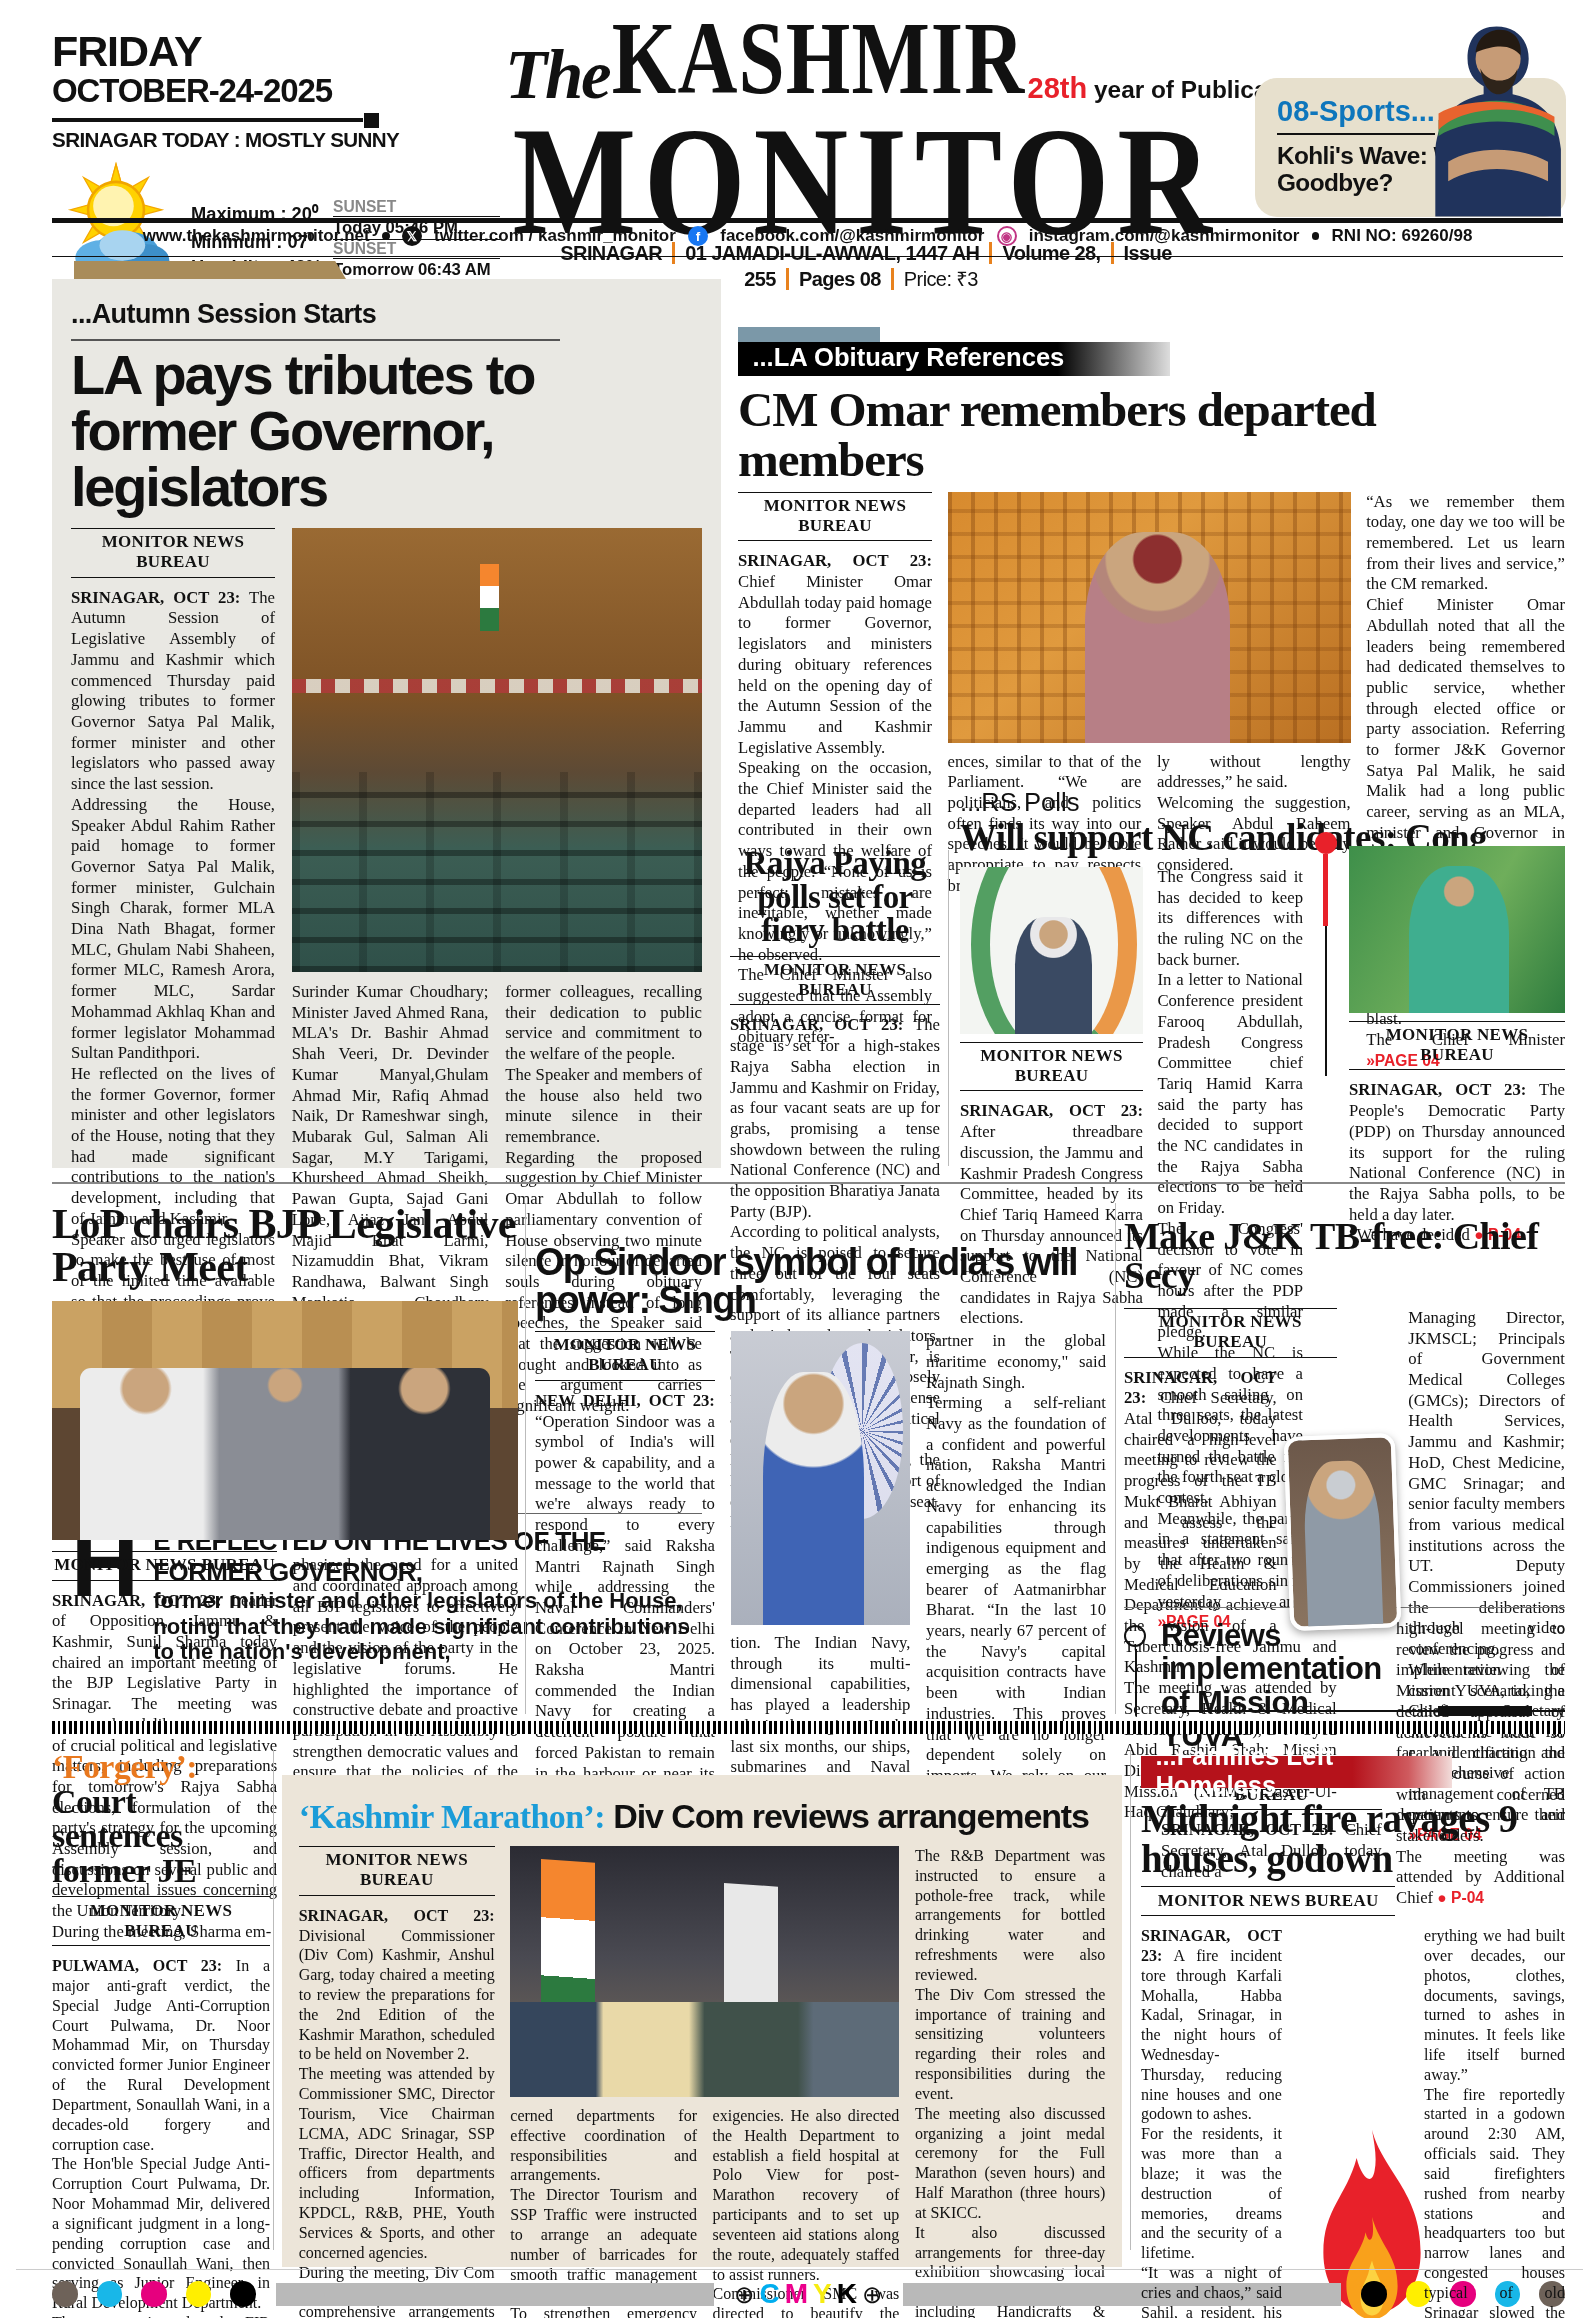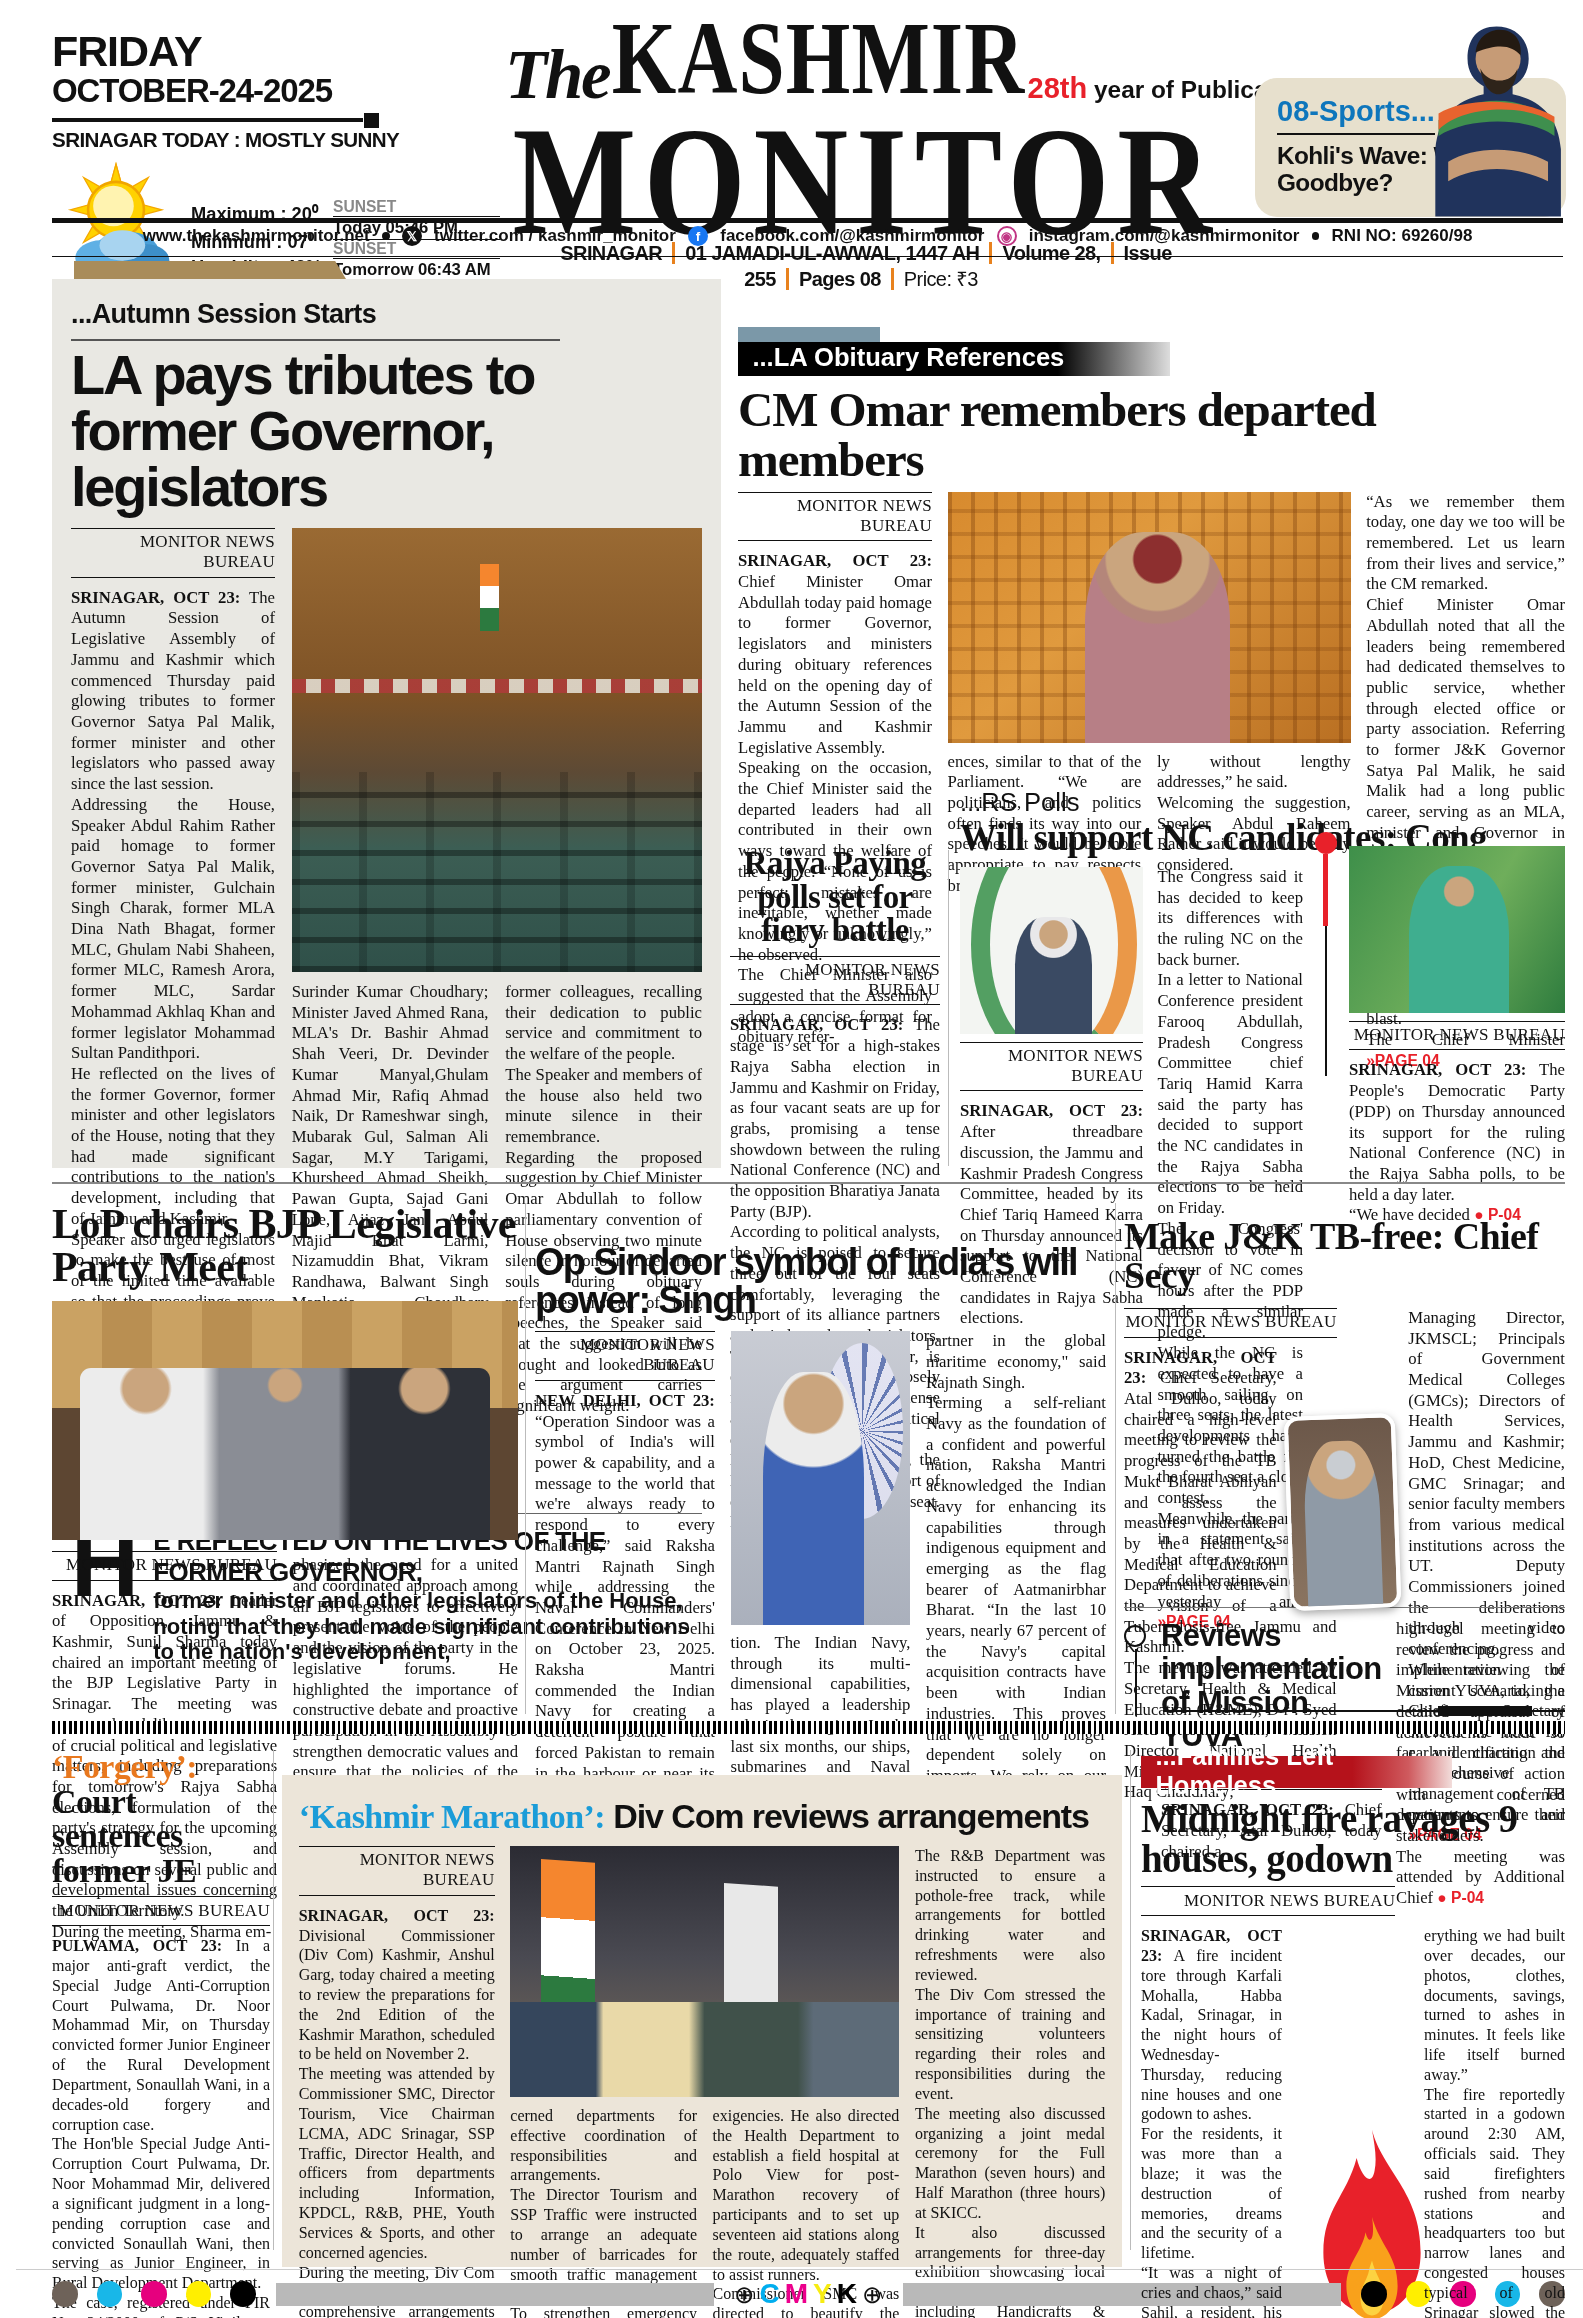--- a/index.html
+++ b/index.html
@@ -5,21 +5,21 @@
   * { margin:0; padding:0; box-sizing:border-box; }
   html,body { width:1583px; background:#fff; font-family:"Liberation Serif", serif; color:#111; }
   #page { position:relative; width:1583px; height:2319px; background:#fff; overflow:hidden;margin-left:16px; }
 
   
   .abs { position:absolute; }
   .pre { white-space:pre-line; }
   .body-txt { font-size:16.7px; line-height:1.24; text-align:justify; }
   .dl { font-weight:bold; }
   .more-red { color:#e8212a; font-weight:bold; font-family:"Liberation Sans",sans-serif; font-size:15.6px; white-space:nowrap; }
-  .byline { display:block; font-weight:normal; font-size:17px; letter-spacing:0.3px; text-align:right;
+  .byline { display:block; font-weight:bold; font-size:17px; letter-spacing:0.3px; text-align:center;
             border-top:1.7px solid #111; border-bottom:1.7px solid #111; padding:3.3px 0 4.4px; margin:7.8px 0 10px; }
   .vline { position:absolute; width:1.1px; background:#bbb; }
   .hline { position:absolute; height:1.7px; background:#999; }
 
   .kicker-sans { font-family:"Liberation Sans",sans-serif; font-weight:bold; }
 
   
   .mast-day { font-family:"Liberation Sans",sans-serif; font-weight:900; font-size:43px; letter-spacing:-1.1px; line-height:.95; }
   .mast-date { font-family:"Liberation Sans",sans-serif; font-weight:900; font-size:33px; letter-spacing:-1.1px; }
   .mast-rule { width:311px; height:4.4px; background:#111; margin:7.8px 0 5.6px; position:relative; }

